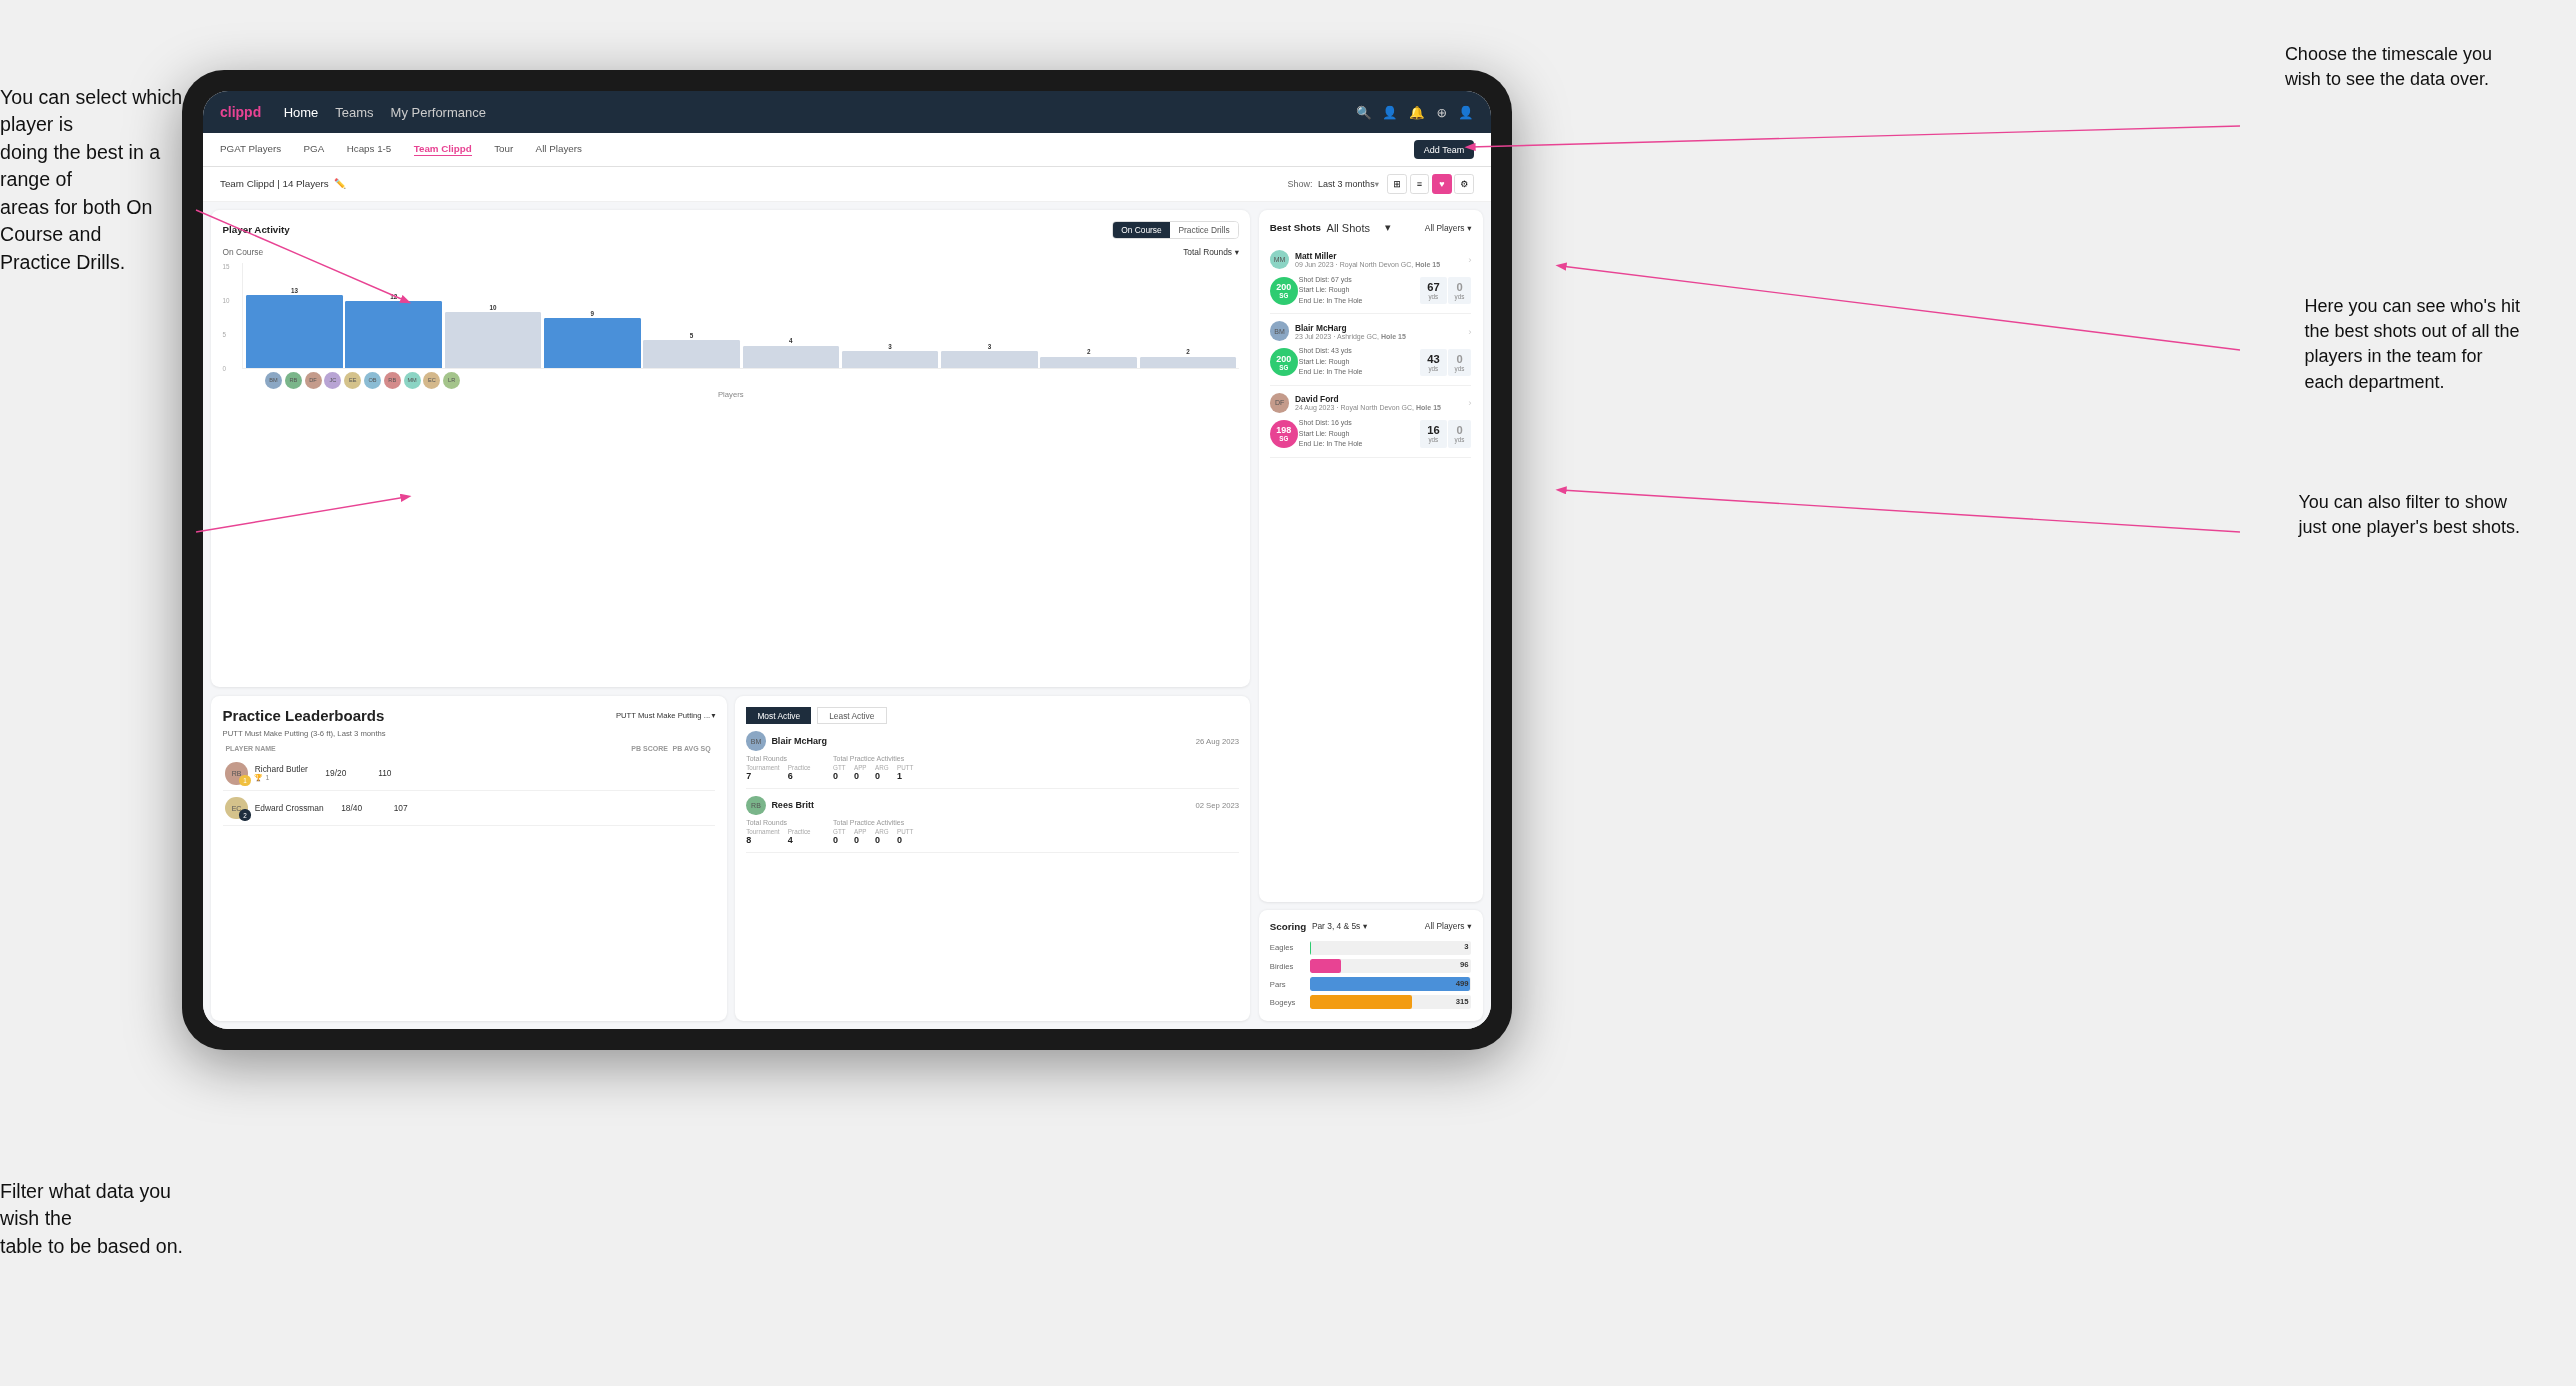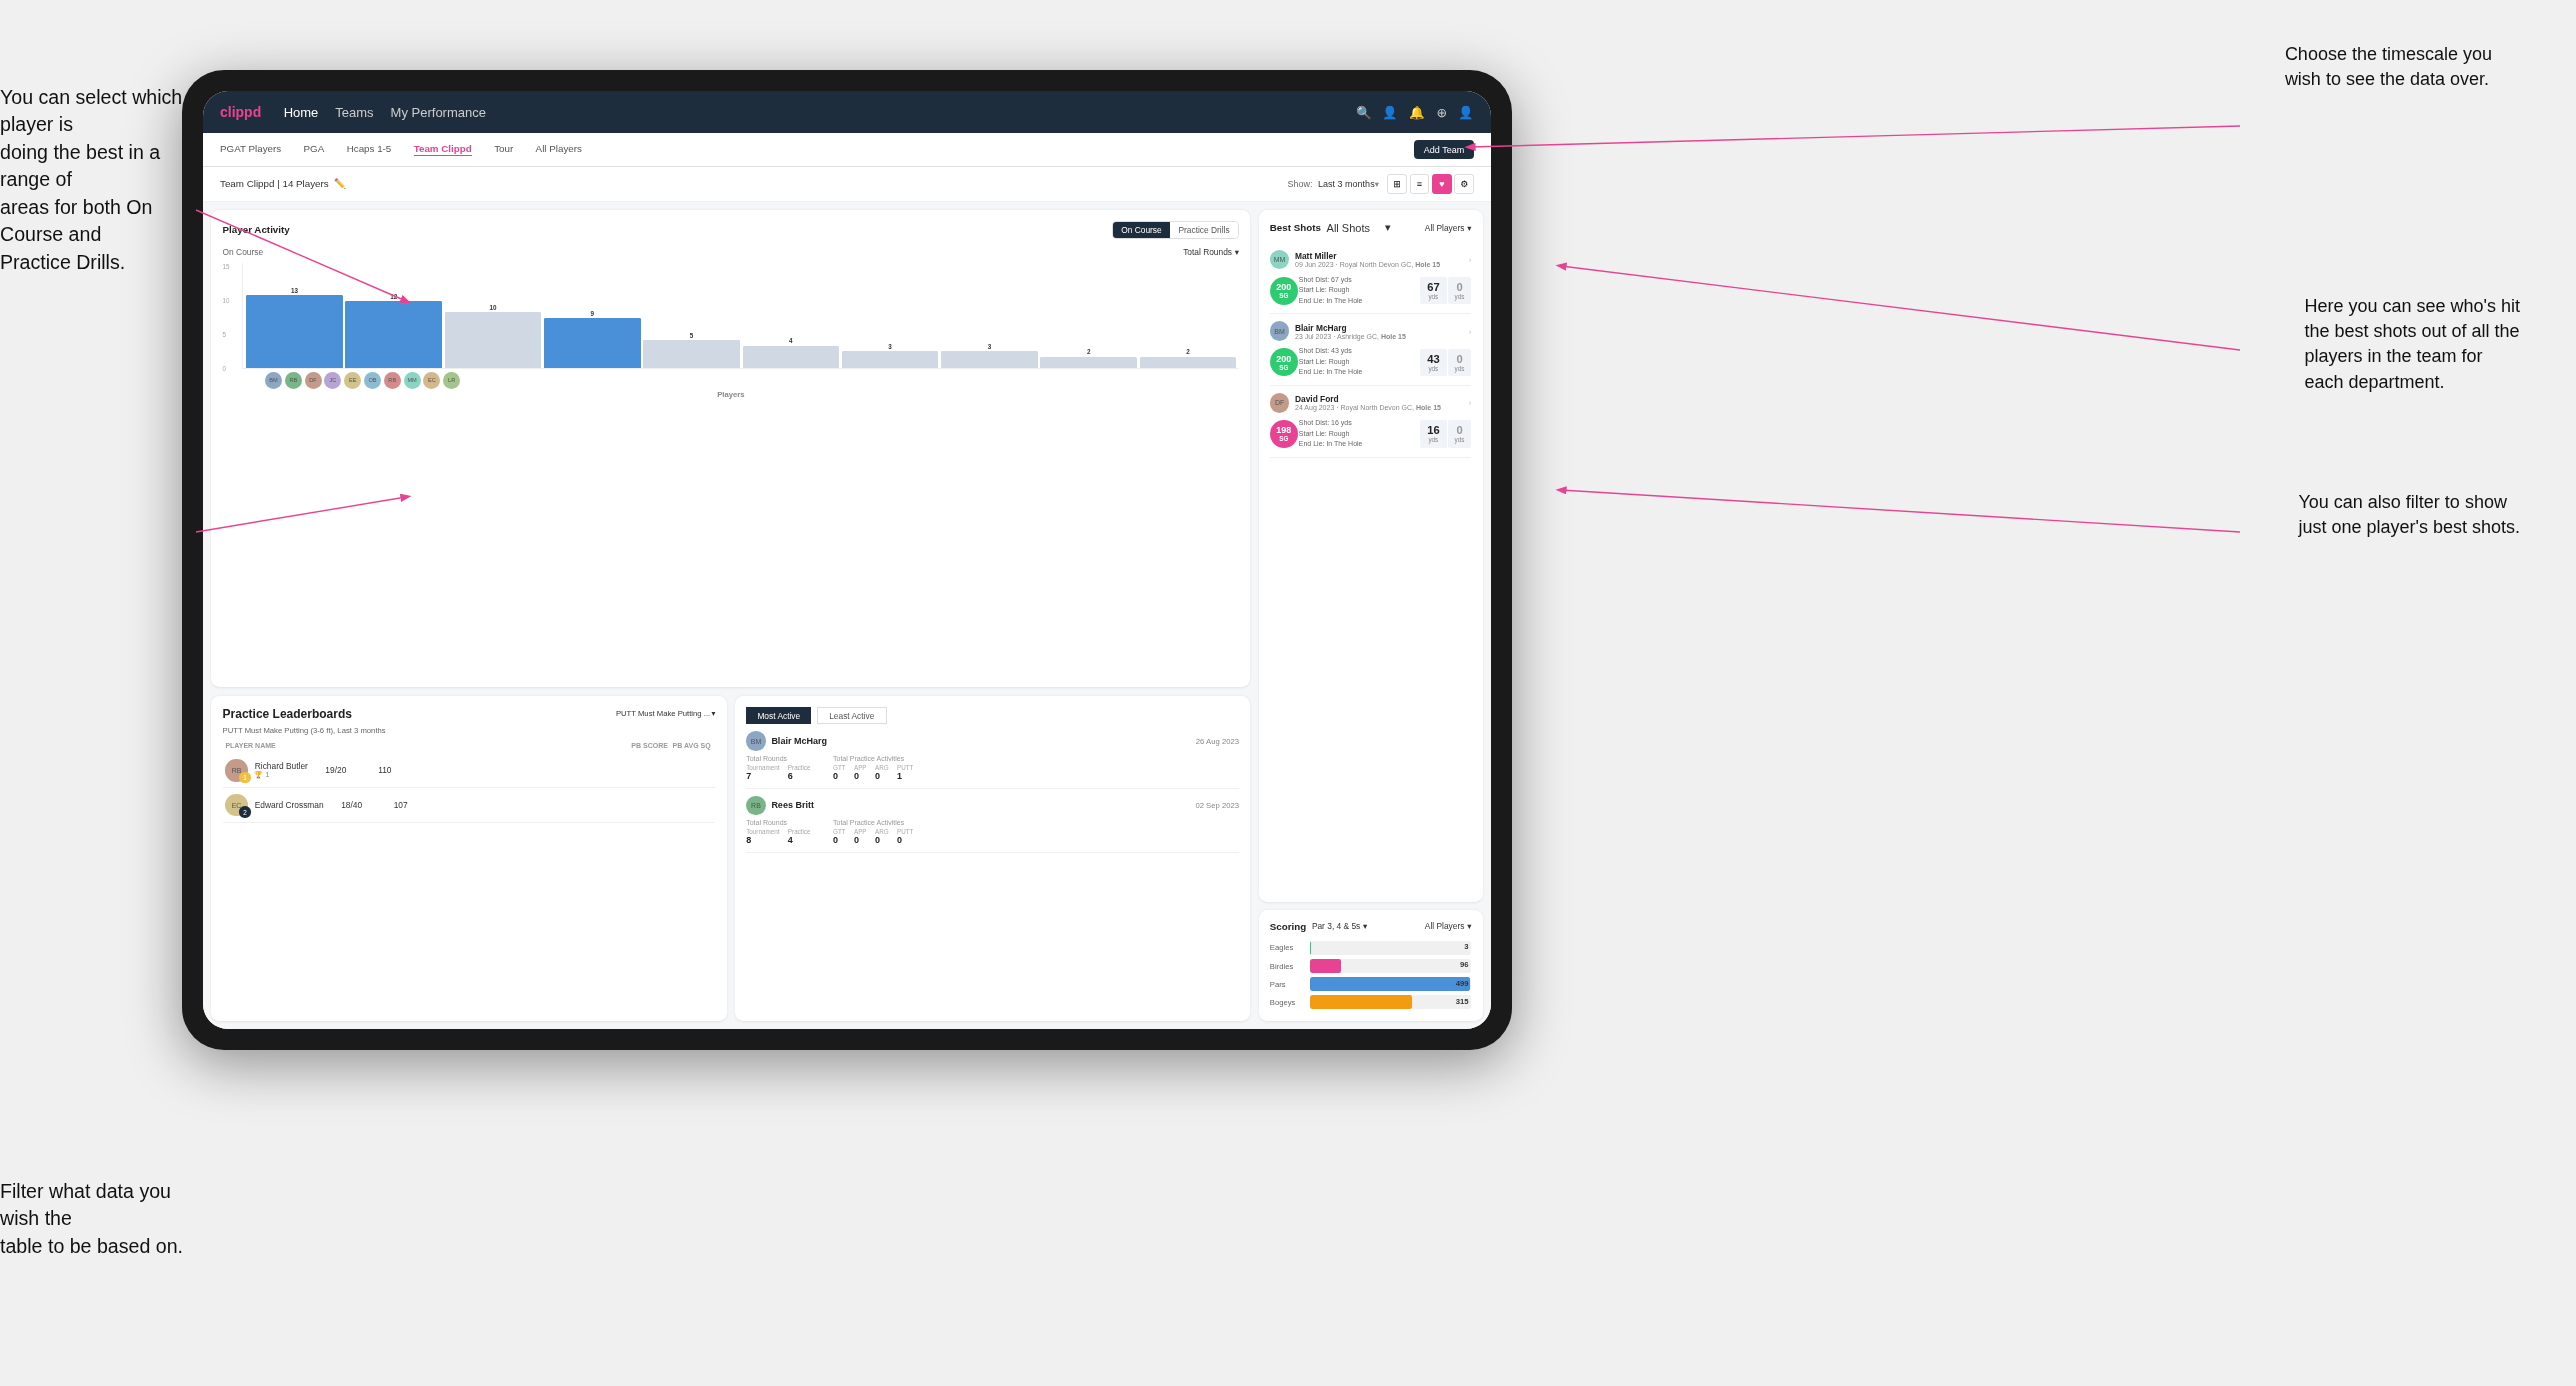--- a/index.html
+++ b/index.html
@@ -301,21 +301,21 @@
       flex: 1;
     }
 
     .leaderboard-header {
       display: flex;
       align-items: center;
       justify-content: space-between;
       margin-bottom: 5.6px;
     }
     .leaderboard-title {
-      font-size: 12px;
+      font-size: 15px;
       font-weight: 600;
       color: #222;
     }
     .drill-select {
       font-size: 7.7px;
       color: #333;
       cursor: pointer;
       display: flex;
       align-items: center;
       gap: 1.4px;
@@ -794,21 +794,21 @@
                 <div class="avatar-circle" style="background:#b8a4d4;">JC</div>
                 <div class="avatar-circle" style="background:#d4c28b;">EE</div>
                 <div class="avatar-circle" style="background:#8bbcd4;">OB</div>
                 <div class="avatar-circle" style="background:#d48b8b;">RB</div>
                 <div class="avatar-circle" style="background:#8bd4c4;">MM</div>
                 <div class="avatar-circle" style="background:#d4b88b;">EC</div>
                 <div class="avatar-circle" style="background:#a4c48b;">LR</div>
               </div>
             </div>
           </div>
-          <div class="players-label" style="font-size:7.7px;color:#888;margin-top:1.4px;font-weight:bold;">Players</div>
+          <div class="players-label" style="font-size:7.7px;color:#888;margin-top:1.4px;">Players</div>
         </div>
 
         <div class="bottom-panels">
 
           <div class="card practice-card">
             <div class="leaderboard-header">
               <span class="leaderboard-title">Practice Leaderboards</span>
               <div class="drill-select">
                 <span>PUTT Must Make Putting ...</span>
                 <span>▾</span>

